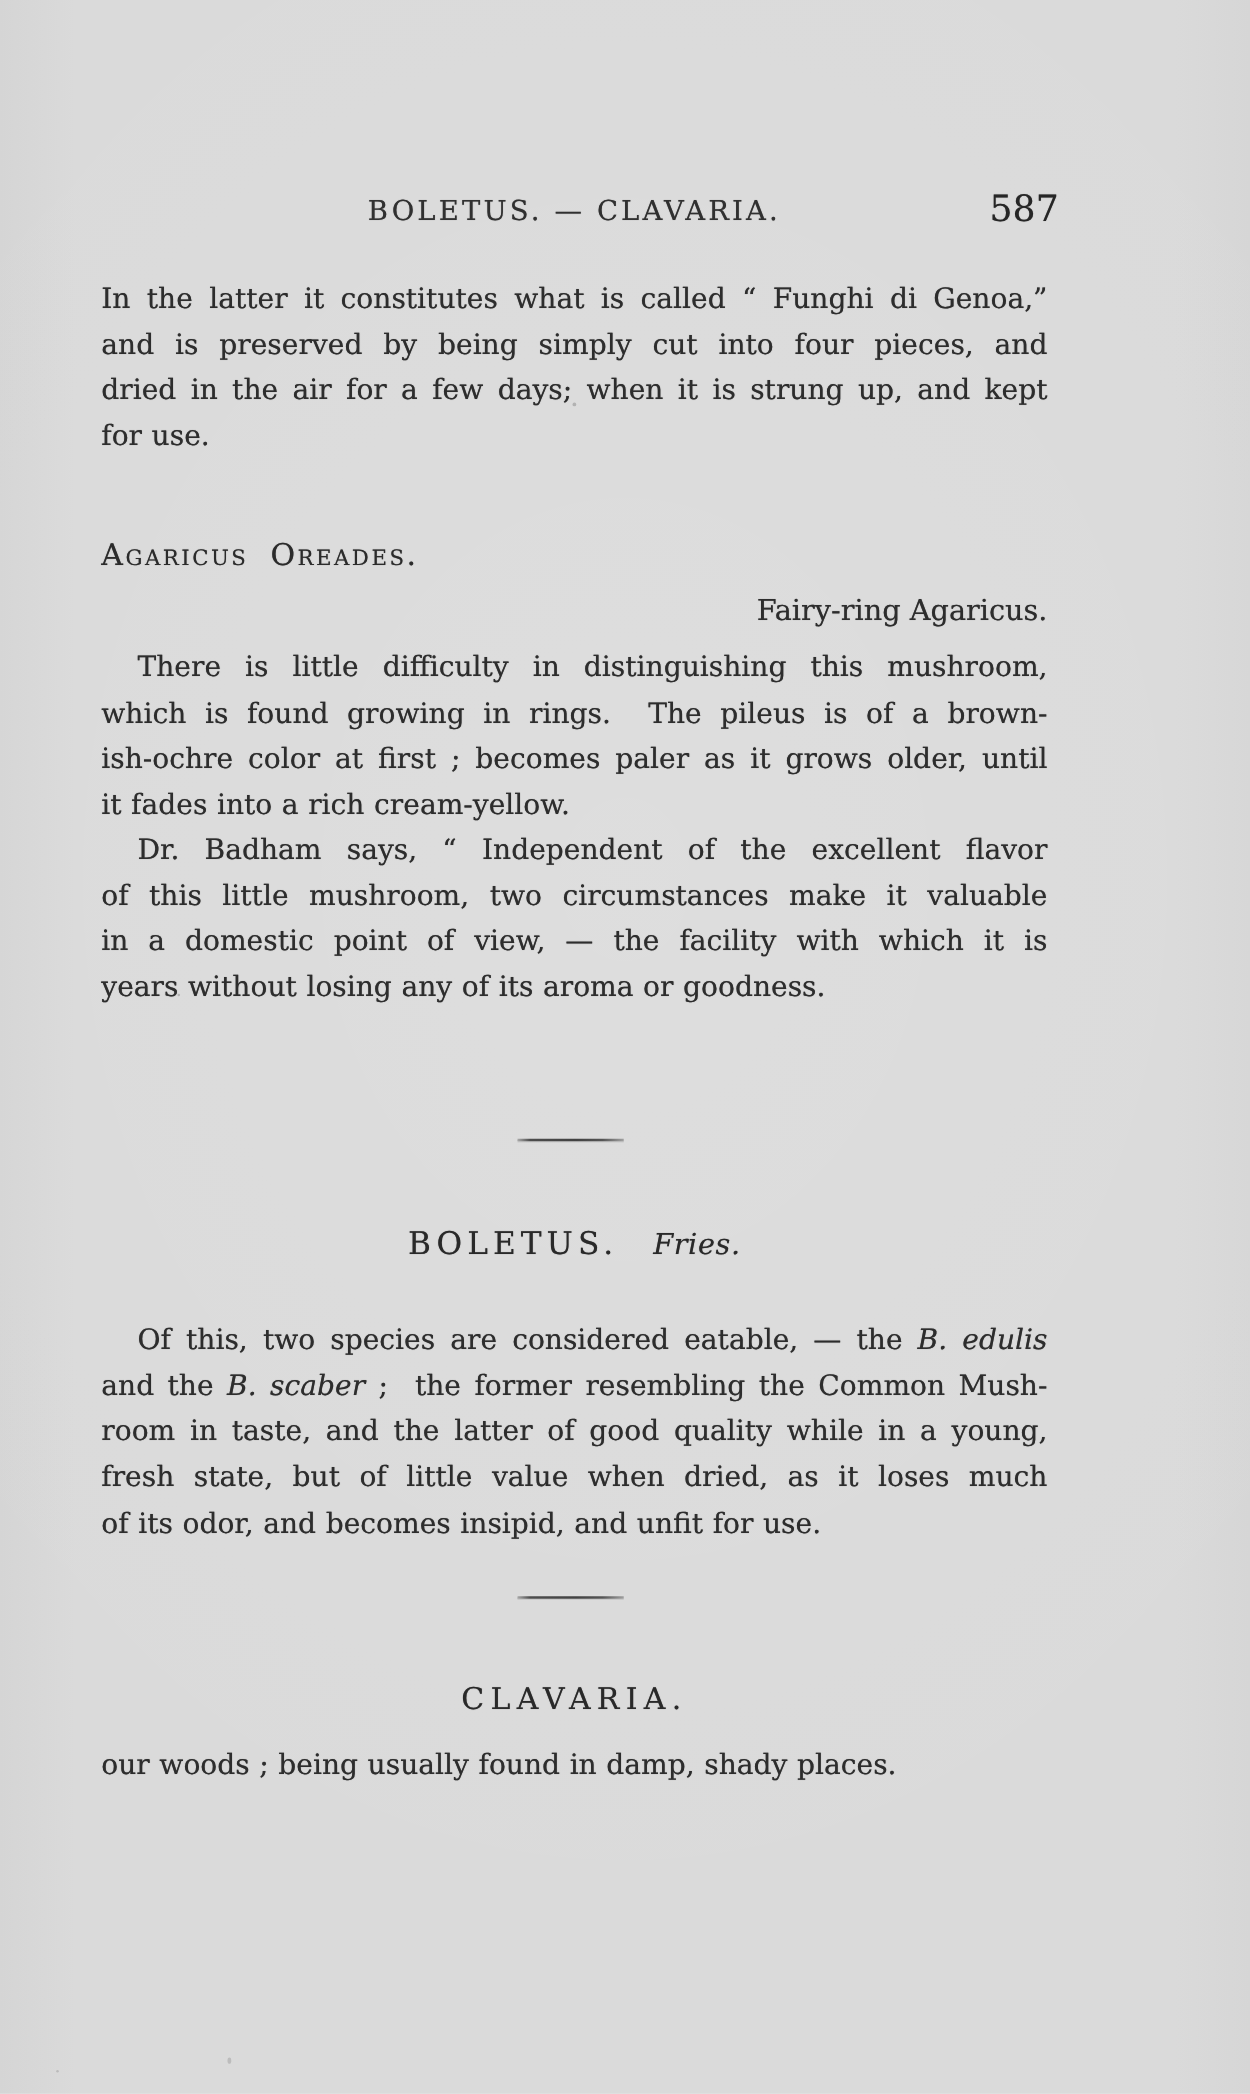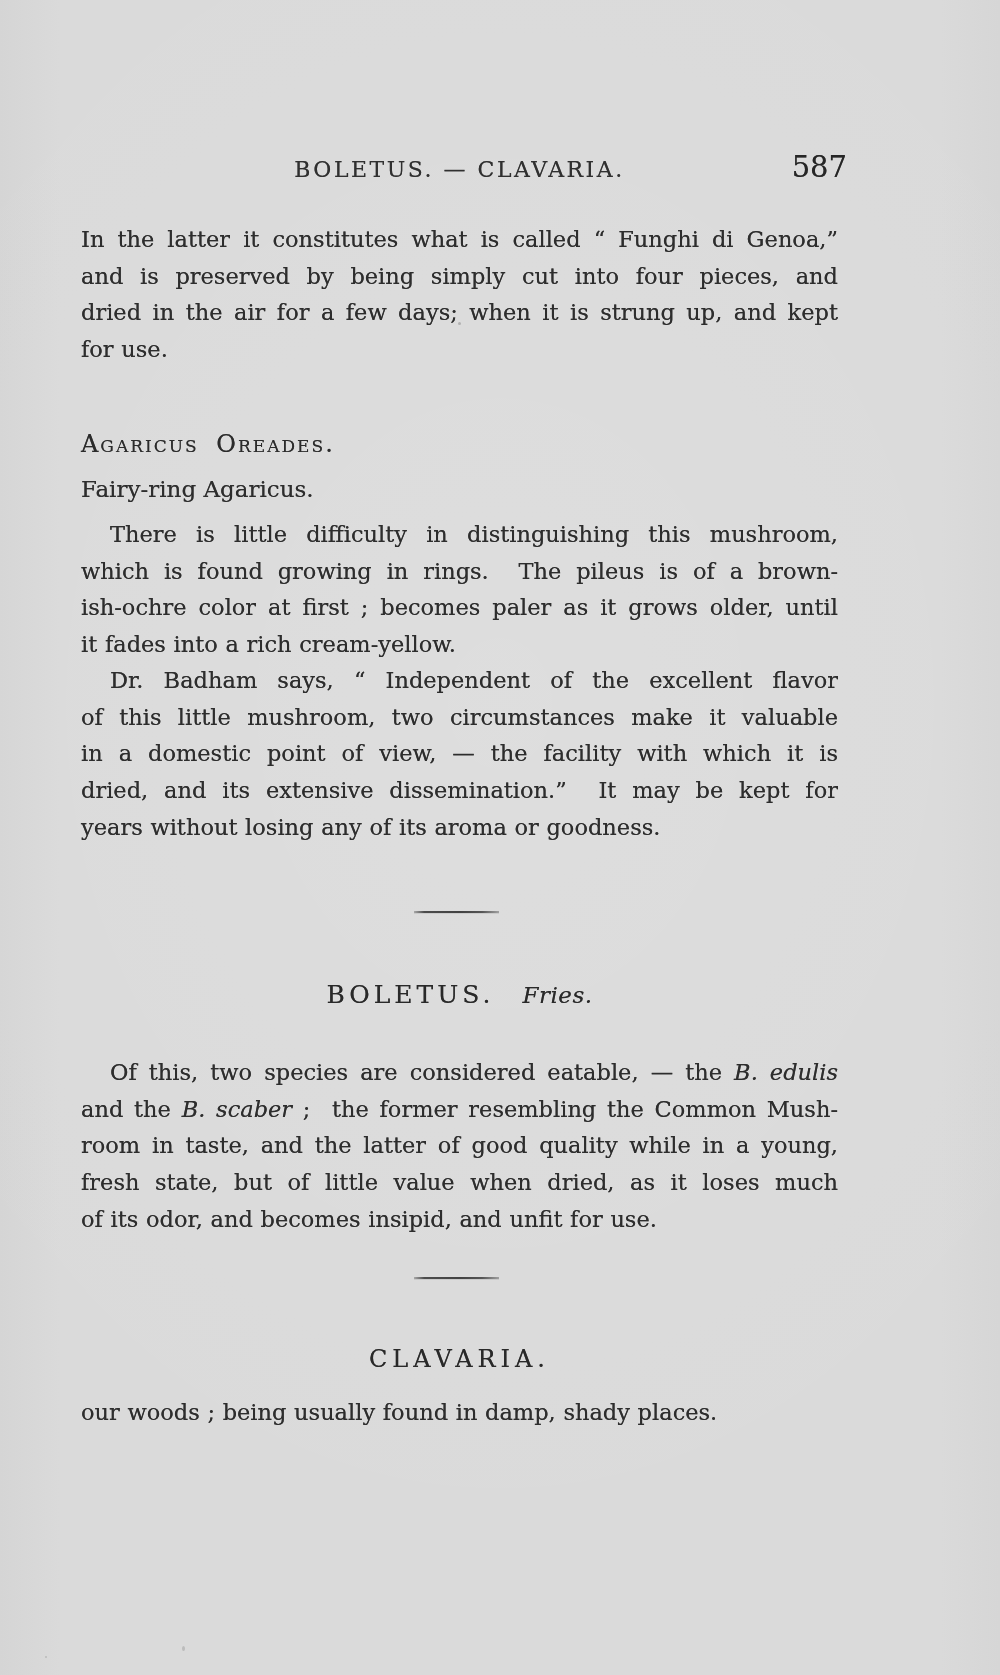--- a/index.html
+++ b/index.html
@@ -65,21 +65,21 @@
     font-size: 24px; line-height: 30px;
     letter-spacing: 2px; word-spacing: 8px;
     text-align: left;
     color: #2b2b2b;
     text-shadow: 0 0 0.6px rgba(40,40,40,0.65);
   }
   .common-name {
     position: absolute;
     top: 474px; left: 0; width: 100%;
     font-size: 23px; line-height: 30px;
-    text-align: left;
+    text-align: right;
     color: #2d2d2d;
     text-shadow: 0 0 0.55px rgba(45,45,45,0.7);
   }
   .genus-heading {
     position: absolute;
     left: 0; width: 100%;
     margin: 0;
     font-weight: normal;
     line-height: 34px;
     text-align: center;
@@ -122,21 +122,20 @@
         <div class="line indent"><span>There is little difficulty in distinguishing this mushroom,</span></div>
         <div class="line"><span>which is found growing in rings.&nbsp; The pileus is of a brown-</span></div>
         <div class="line"><span>ish-ochre color at first ; becomes paler as it grows older, until</span></div>
         <div class="line last"><span>it fades into a rich cream-yellow.</span></div>
       </div>
 
     <div class="para" style="top:662px">
         <div class="line indent"><span>Dr. Badham says, “ Independent of the excellent flavor</span></div>
         <div class="line"><span>of this little mushroom, two circumstances make it valuable</span></div>
         <div class="line"><span>in a domestic point of view, — the facility with which it is</span></div>
-        <div class="line"><span>dried, and its extensive dissemination.”&nbsp; It may be kept for</span></div>
         <div class="line last"><span>years without losing any of its aroma or goodness.</span></div>
       </div>
 
     <div class="divider" style="top:911px"></div>
 
     <h2 class="genus-heading" style="top:978px">
       <span class="genus-caps">BOLETUS.</span><span class="genus-author">Fries.</span>
     </h2>
 
     <div class="para" style="top:1054px">

